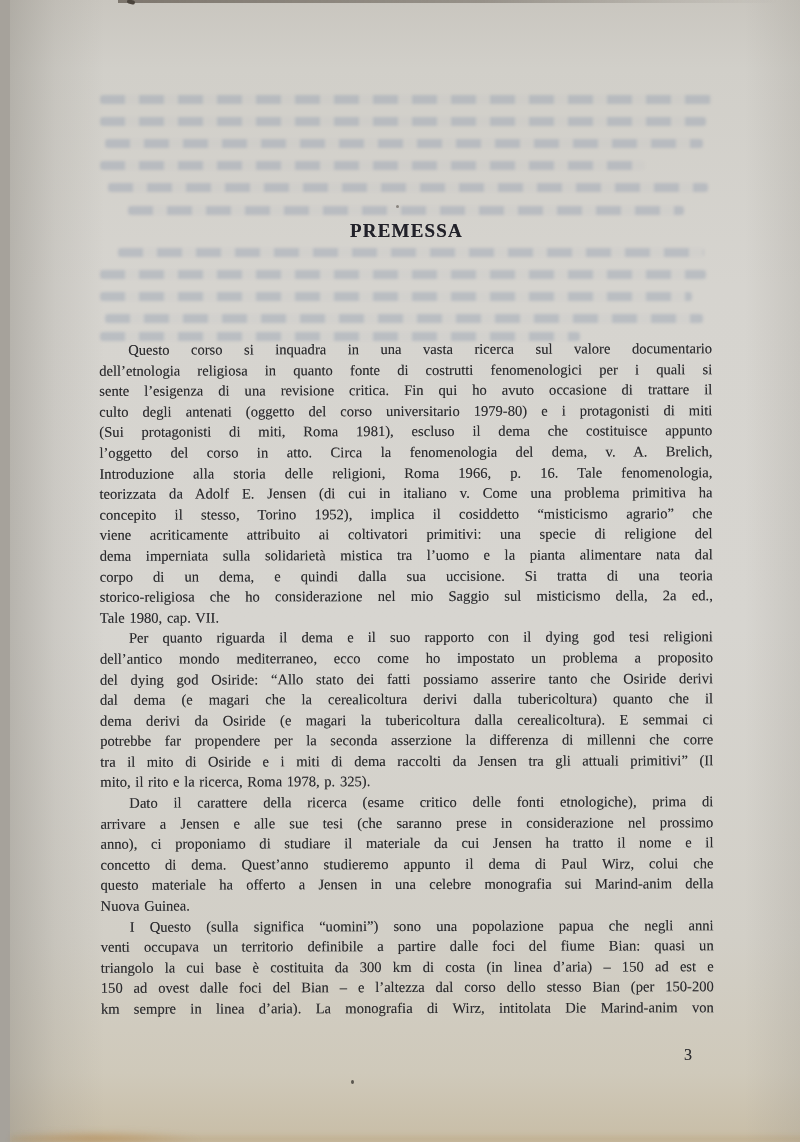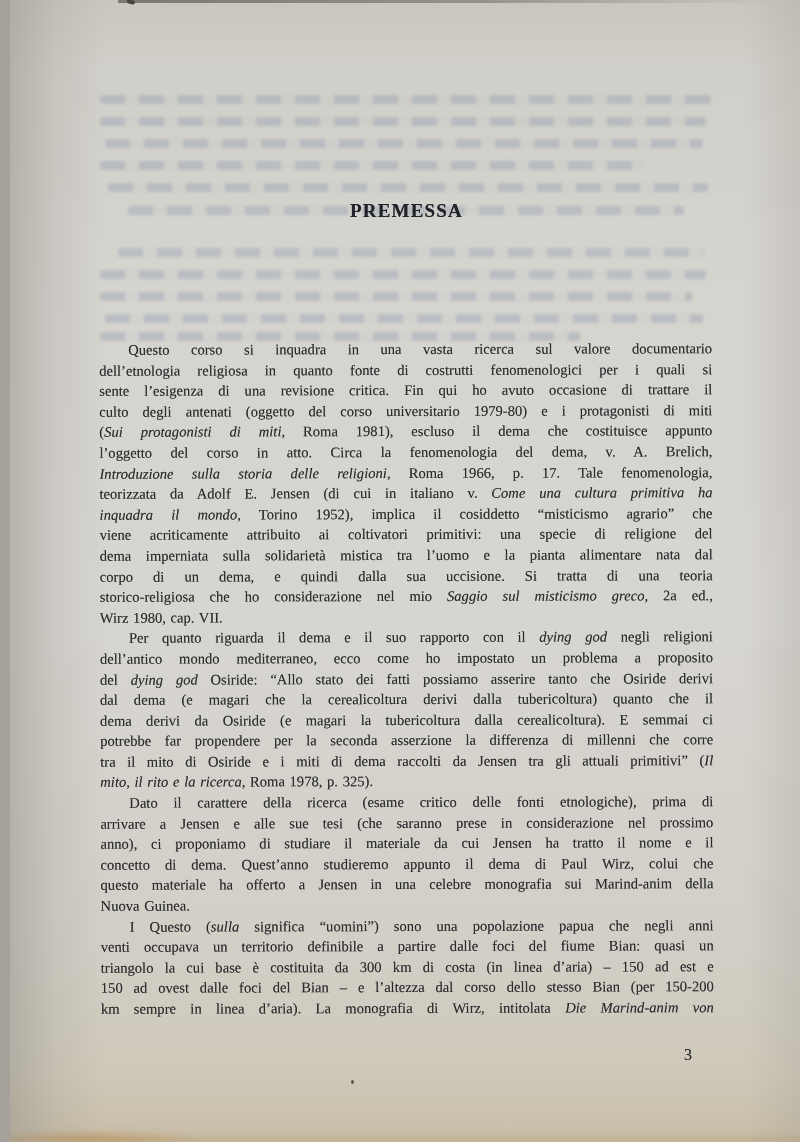--- a/index.html
+++ b/index.html
@@ -42,37 +42,37 @@
     position: absolute; height: 9px; border-radius: 3px;
     background: repeating-linear-gradient(90deg,
       rgba(126,141,166,0.42) 0px, rgba(126,141,166,0.42) 25px,
       rgba(126,141,166,0.06) 25px, rgba(126,141,166,0.06) 39px);
     filter: blur(1.8px);
     opacity: 0.75;
   }
 
   .content { position: absolute; inset: 0; z-index: 2; }
   .title {
-    position: absolute; left: 100px; top: 200px; width: 613px;
+    position: absolute; left: 100px; top: 220px; width: 613px;
     text-align: center;
     font-size: 19px; font-weight: bold; letter-spacing: 1.2px;
     color: #22222a;
     text-shadow: 0 0 0.5px rgba(30,30,40,0.55);
   }
   .body-text {
     position: absolute; left: 100px; top: 339px; width: 613px;
     font-size: 14.6px; line-height: 20.6px;
     color: #2b2b2e;
     text-shadow: 0 0 0.4px rgba(35,35,40,0.45);
     transform: rotate(-0.15deg);
   }
   .line { text-align: justify; text-align-last: justify; word-spacing: 1px; white-space: nowrap; }
   .line.end { text-align-last: left; white-space: normal; }
   .line.indent { text-indent: 29px; }
-  .it { font-style: italic; }
+  .it { }
   .page-number {
     position: absolute; left: 684px; top: 1046px;
     font-size: 16px; color: #2b2b2e;
     text-shadow: 0 0 0.4px rgba(35,35,40,0.45);
   }
 </style>
 </head>
 <body>
 
 <div class="page">
@@ -101,29 +101,29 @@
 
 <div class="content">
   <div class="title">PREMESSA</div>
   <div class="body-text">
       <div class="line indent"><span class="">Questo corso si inquadra in una vasta ricerca sul valore documentario</span></div>
       <div class="line"><span class="">dell’etnologia religiosa in quanto fonte di costrutti fenomenologici per i quali si</span></div>
       <div class="line"><span class="">sente l’esigenza di una revisione critica. Fin qui ho avuto occasione di trattare il</span></div>
       <div class="line"><span class="">culto degli antenati (oggetto del corso universitario 1979-80) e i protagonisti di miti</span></div>
       <div class="line"><span class="">(</span><span class="it">Sui protagonisti di miti</span><span class="">, Roma 1981), escluso il dema che costituisce appunto</span></div>
       <div class="line"><span class="">l’oggetto del corso in atto. Circa la fenomenologia del dema, v. A. Brelich,</span></div>
-      <div class="line"><span class="it">Introduzione sulla storia delle religioni</span><span class="">, Roma 1966, p. 17. Tale fenomenologia,</span></div>
-      <div class="line"><span class="">teorizzata da Adolf E. Jensen (di cui in italiano v. </span><span class="it">Come una cultura primitiva ha</span></div>
-      <div class="line"><span class="it">inquadra il mondo</span><span class="">, Torino 1952), implica il cosiddetto “misticismo agrario” che</span></div>
+      <div class="line"><span class="it">Introduzione alla storia delle religioni</span><span class="">, Roma 1966, p. 16. Tale fenomenologia,</span></div>
+      <div class="line"><span class="">teorizzata da Adolf E. Jensen (di cui in italiano v. </span><span class="it">Come una problema primitiva ha</span></div>
+      <div class="line"><span class="it">concepito il stesso</span><span class="">, Torino 1952), implica il cosiddetto “misticismo agrario” che</span></div>
       <div class="line"><span class="">viene acriticamente attribuito ai coltivatori primitivi: una specie di religione del</span></div>
       <div class="line"><span class="">dema imperniata sulla solidarietà mistica tra l’uomo e la pianta alimentare nata dal</span></div>
       <div class="line"><span class="">corpo di un dema, e quindi dalla sua uccisione. Si tratta di una teoria</span></div>
-      <div class="line"><span class="">storico-religiosa che ho considerazione nel mio </span><span class="it">Saggio sul misticismo greco</span><span class="">, 2a ed.,</span></div>
-      <div class="line end"><span class="">Wirz 1980, cap. VII.</span></div>
-      <div class="line indent"><span class="">Per quanto riguarda il dema e il suo rapporto con il </span><span class="it">dying god</span><span class=""> negli religioni</span></div>
+      <div class="line"><span class="">storico-religiosa che ho considerazione nel mio </span><span class="it">Saggio sul misticismo della</span><span class="">, 2a ed.,</span></div>
+      <div class="line end"><span class="">Tale 1980, cap. VII.</span></div>
+      <div class="line indent"><span class="">Per quanto riguarda il dema e il suo rapporto con il </span><span class="it">dying god</span><span class=""> tesi religioni</span></div>
       <div class="line"><span class="">dell’antico mondo mediterraneo, ecco come ho impostato un problema a proposito</span></div>
       <div class="line"><span class="">del </span><span class="it">dying god</span><span class=""> Osiride: “Allo stato dei fatti possiamo asserire tanto che Osiride derivi</span></div>
       <div class="line"><span class="">dal dema (e magari che la cerealicoltura derivi dalla tubericoltura) quanto che il</span></div>
       <div class="line"><span class="">dema derivi da Osiride (e magari la tubericoltura dalla cerealicoltura). E semmai ci</span></div>
       <div class="line"><span class="">potrebbe far propendere per la seconda asserzione la differenza di millenni che corre</span></div>
       <div class="line"><span class="">tra il mito di Osiride e i miti di dema raccolti da Jensen tra gli attuali primitivi” (</span><span class="it">Il</span></div>
       <div class="line end"><span class="it">mito, il rito e la ricerca</span><span class="">, Roma 1978, p. 325).</span></div>
       <div class="line indent"><span class="">Dato il carattere della ricerca (esame critico delle fonti etnologiche), prima di</span></div>
       <div class="line"><span class="">arrivare a Jensen e alle sue tesi (che saranno prese in considerazione nel prossimo</span></div>
       <div class="line"><span class="">anno), ci proponiamo di studiare il materiale da cui Jensen ha tratto il nome e il</span></div>

